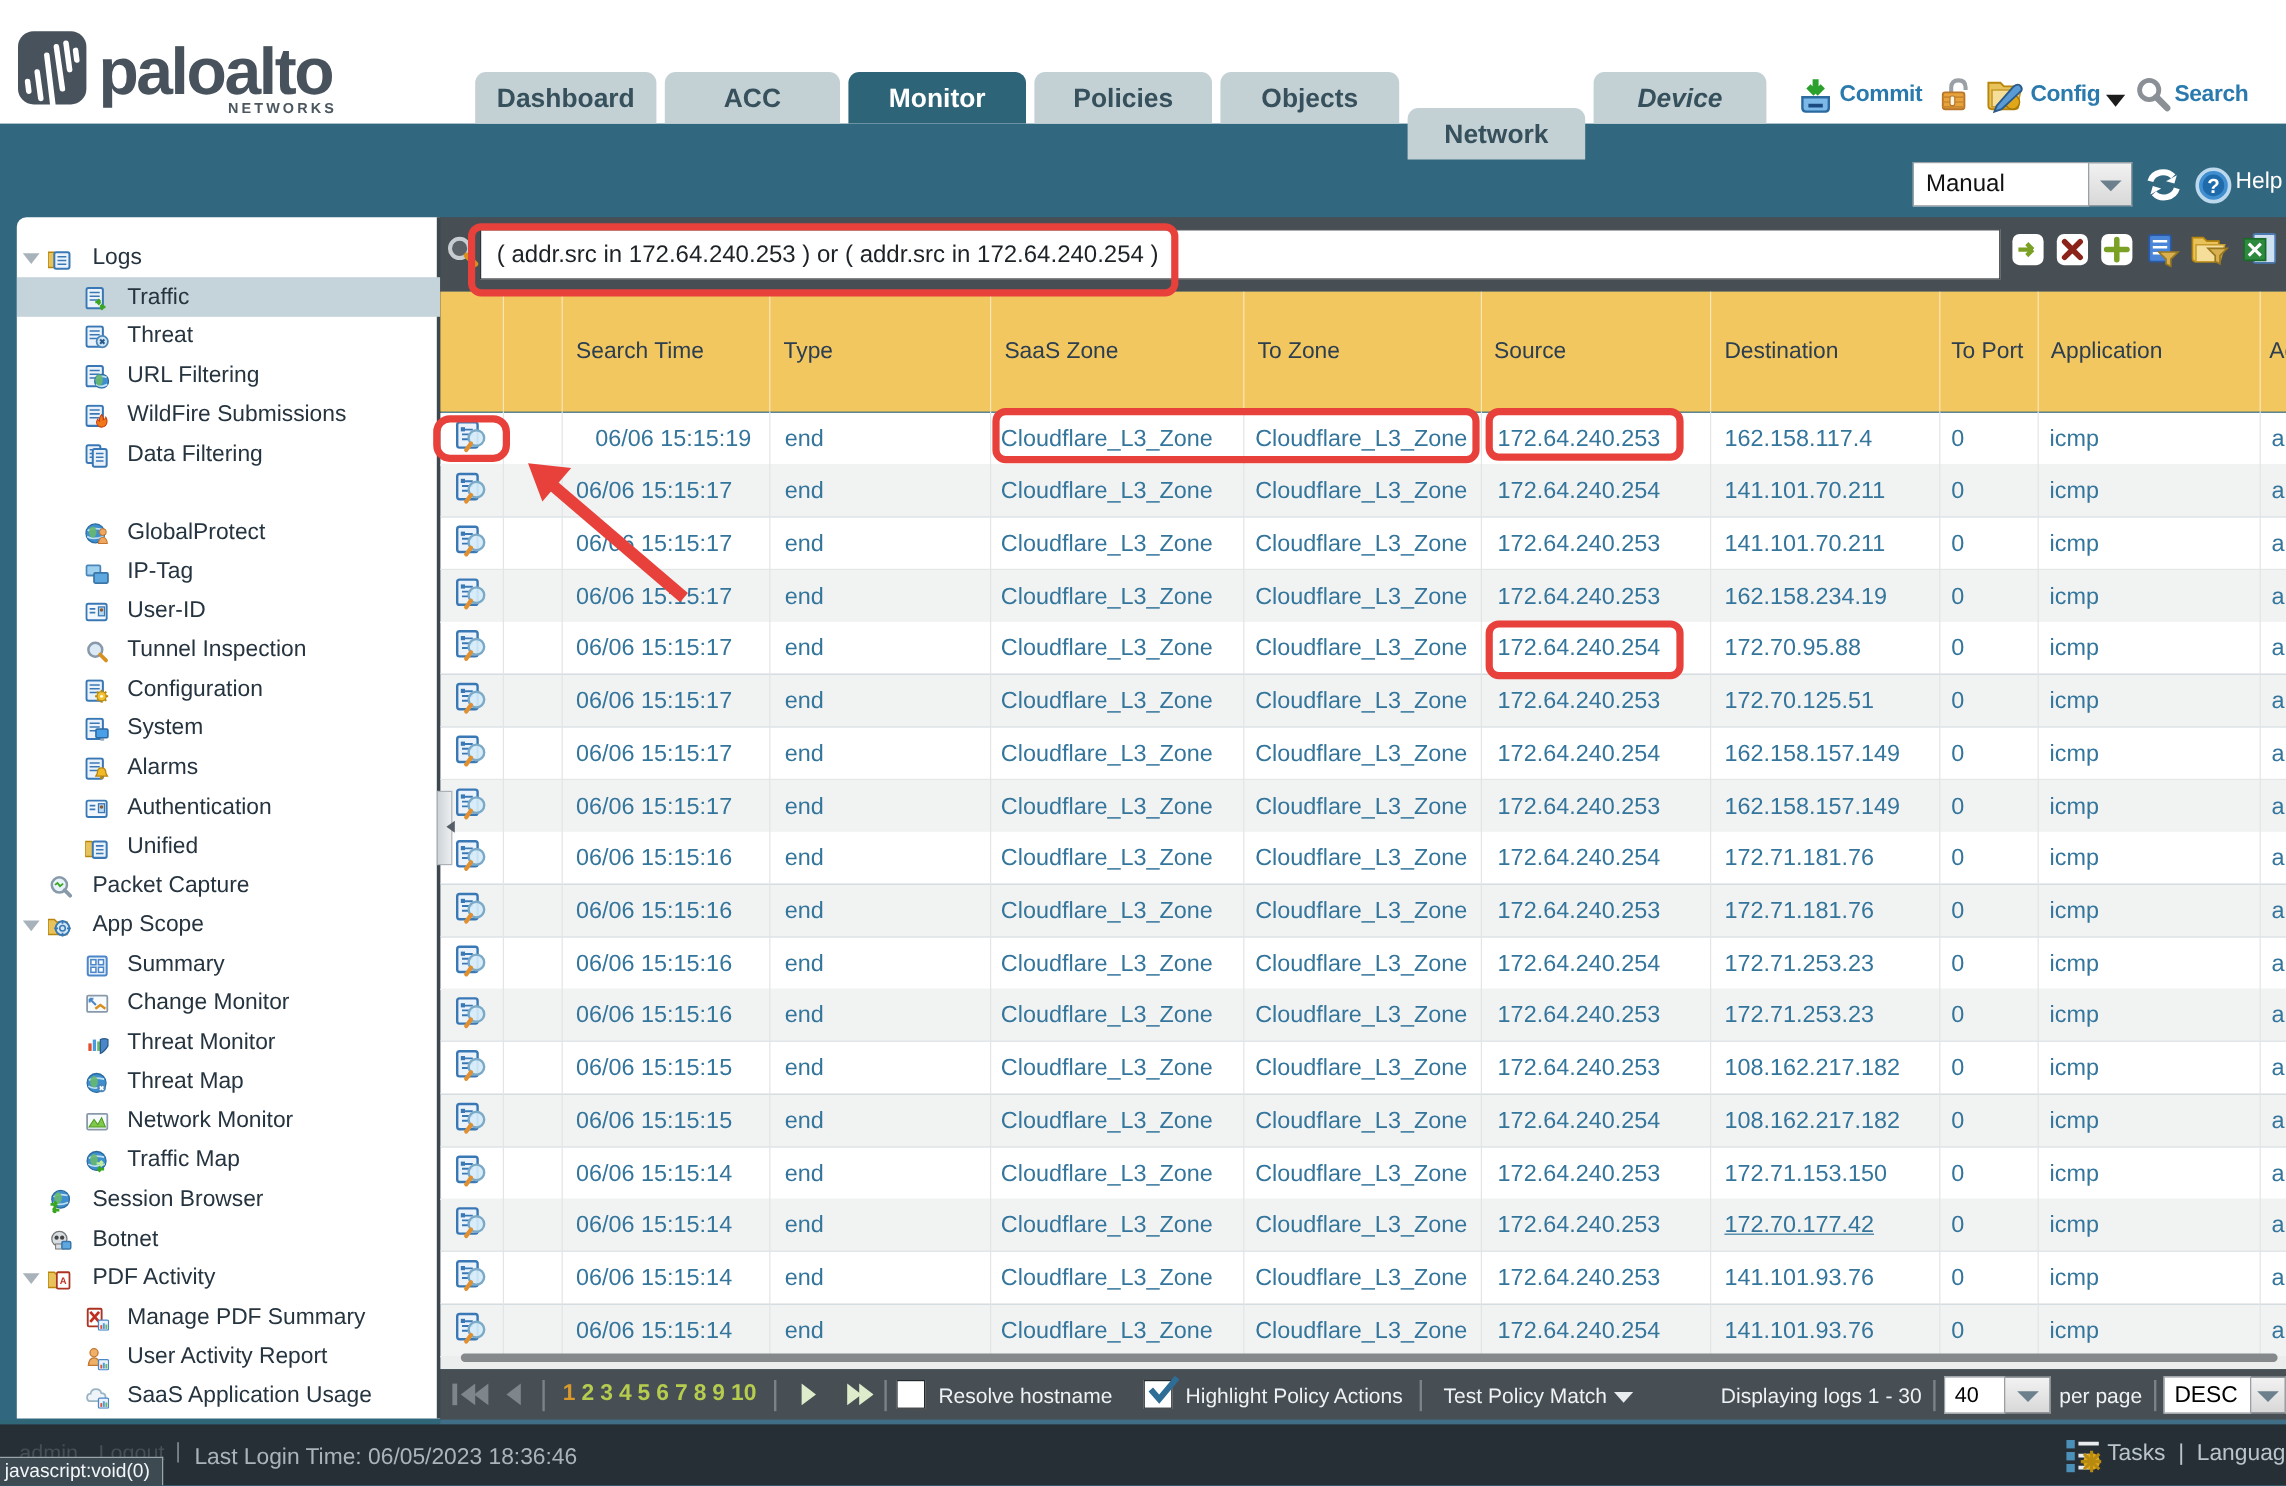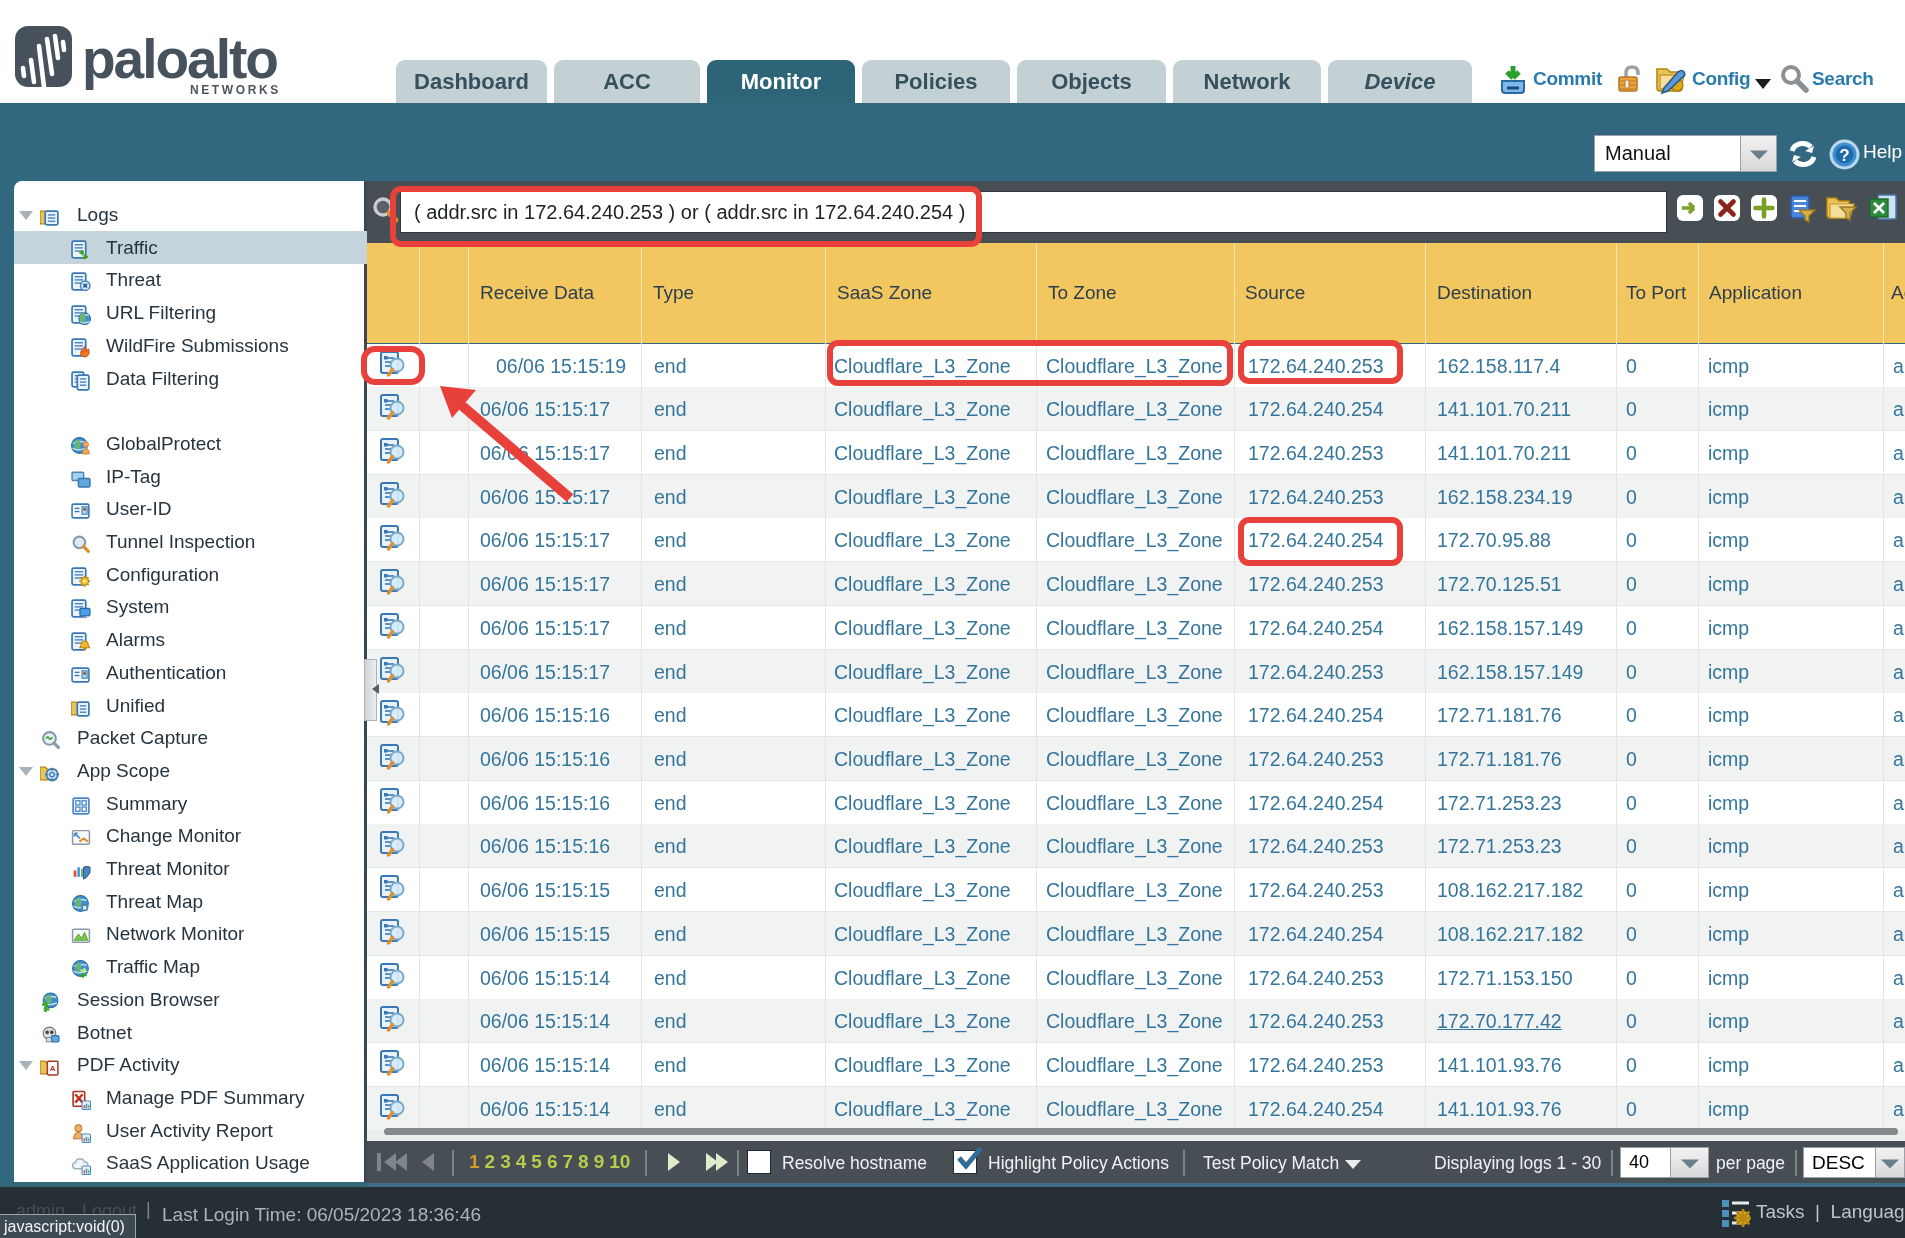--- a/index.html
+++ b/index.html
@@ -36,21 +36,21 @@
 <line x1="49" y1="18" x2="50" y2="26"></line>
 </g>
 <text x="68" y="54" font-family="Liberation Sans,sans-serif" font-size="55" font-weight="bold" fill="#47525c" letter-spacing="-2">paloalto</text>
 <text x="176" y="70" font-family="Liberation Sans,sans-serif" font-size="12" font-weight="bold" fill="#4b565f" letter-spacing="2.6">NETWORKS®</text>
 </svg>
 <div class="tab" style="left:396px;width:151px;">Dashboard</div>
 <div class="tab" style="left:554px;width:146px;">ACC</div>
 <div class="tab sel" style="left:707px;width:148px;">Monitor</div>
 <div class="tab" style="left:862px;width:148px;">Policies</div>
 <div class="tab" style="left:1017px;width:149px;">Objects</div>
-<div class="tab" style="left:1173px;width:148px;">Network</div>
+<div class="tab" style="left:1173px;width:148px;margin-top:30px;">Network</div>
 <div class="tab" style="left:1328px;width:144px;font-style:italic;">Device</div>
 <svg class="abs" style="left:1498px;top:63px;" width="30" height="32" viewBox="0 0 30 32">
 <path d="M15 3 v12 m0 0 l-6 -6 m6 6 l6 -6" stroke="#2ca02c" stroke-width="5" fill="none"></path>
 <path d="M4 18 h22 v9 q0 3 -3 3 h-16 q-3 0 -3 -3 z" fill="#7db9e8" stroke="#2a6aa0" stroke-width="2"></path>
 <line x1="9" y1="25" x2="21" y2="25" stroke="#1a4a80" stroke-width="3"></line>
 </svg>
 <div class="hlink" style="left:1533px;">Commit</div>
 <svg class="abs" style="left:1616px;top:64px;" width="28" height="30" viewBox="0 0 28 30">
 <path d="M10 13 v-4 q0 -6 6 -6 q6 0 6 6 v2" fill="none" stroke="#9aa0a5" stroke-width="3.4"></path>
 <rect x="3" y="13" width="18" height="14" rx="2" fill="#e8a33d" stroke="#b8762a" stroke-width="1.6"></rect>
@@ -434,21 +434,21 @@
 <div class="hvline" style="left:419px;"></div>
 <div class="hvline" style="left:468px;"></div>
 <div class="hvline" style="left:641px;"></div>
 <div class="hvline" style="left:825px;"></div>
 <div class="hvline" style="left:1036px;"></div>
 <div class="hvline" style="left:1234px;"></div>
 <div class="hvline" style="left:1425px;"></div>
 <div class="hvline" style="left:1616px;"></div>
 <div class="hvline" style="left:1698px;"></div>
 <div class="hvline" style="left:1883px;"></div>
-<div class="hcell" style="left:480px;">Receive Data</div>
+<div class="hcell" style="left:480px;">Search Time</div>
 <div class="hcell" style="left:653px;">Type</div>
 <div class="hcell" style="left:837px;">SaaS Zone</div>
 <div class="hcell" style="left:1048px;">To Zone</div>
 <div class="hcell" style="left:1245px;">Source</div>
 <div class="hcell" style="left:1437px;">Destination</div>
 <div class="hcell" style="left:1626px;">To Port</div>
 <div class="hcell" style="left:1709px;">Application</div>
 <div class="hcell" style="left:1891px;">Ac</div>
 <div class="row" style="top:343.5px;background:#ffffff;border-bottom:1px solid #e4e6e8;">
 <span class="abs" style="left:11px;top:6px;"><svg width="30" height="30" viewBox="0 0 30 30">

